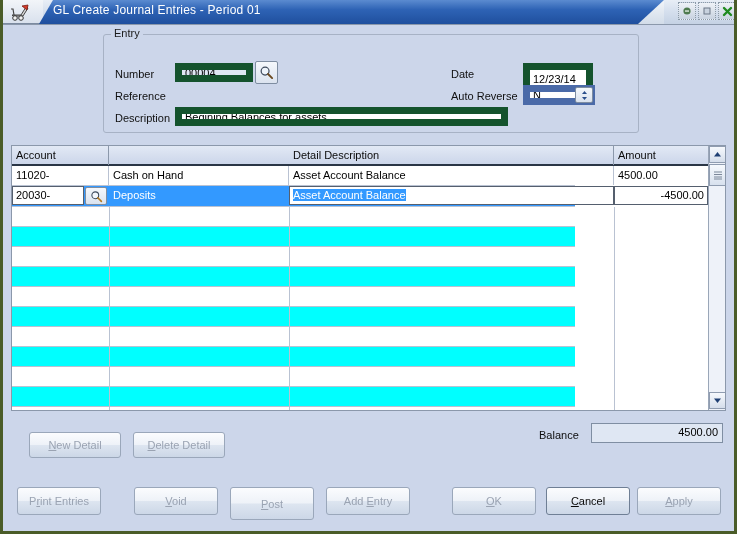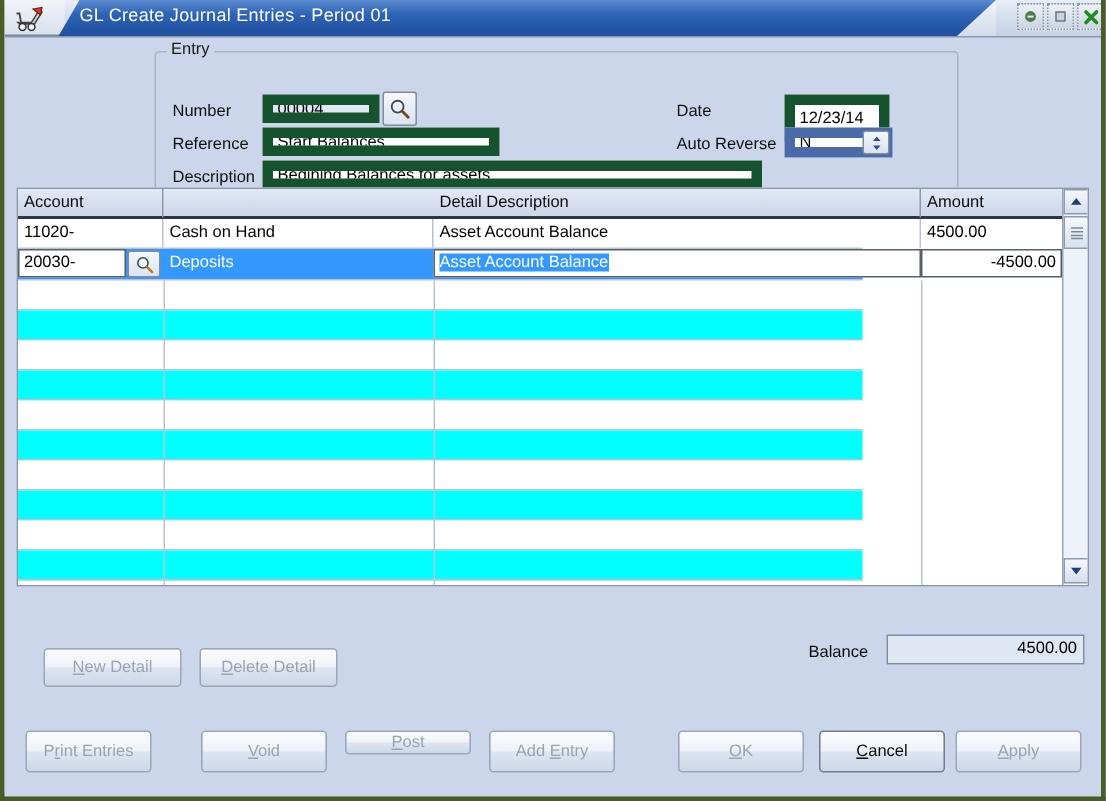--- a/index.html
+++ b/index.html
@@ -135,21 +135,21 @@
     background: linear-gradient(to bottom,#f3f7fb,#dae2ee);
     border-radius: 2px;
     display:flex; align-items:center; justify-content:center;
     font-size: 9px; color:#26467f; cursor:pointer;
     line-height:1;
   }
 
   
   #grid {
     position: absolute;
-    left: 8px; top: 100px;
+    left: 8px; top: 120px;
     width: 715px; height: 266px;
     border: 1px solid #8b98ab;
     background: #ffffff;
     overflow: hidden;
   }
   #grid-head {
     position: absolute; left:0; top:0;
     width: 713px; height: 20px;
     background: linear-gradient(to bottom,#e2e9f5,#ccd6ea);
     border-bottom: 2px solid #2a3646;
@@ -298,21 +298,20 @@
     <div class="lbl" style="left:112px; top:43px;">Number</div>
     <input class="tbox readonly" style="left: 172px; top: 38px; width: 78px; height: 19px;" readonly="" value="00004">
     <div class="magbtn" style="left:252px; top:36px; width:23px; height:23px;">
       <svg width="15" height="15" viewBox="0 0 16 16">
         <circle cx="6.5" cy="6.5" r="4.2" fill="#eef4fb" stroke="#3d4a5c" stroke-width="1.3"></circle>
         <path d="M9.6 9.6 L14 14" stroke="#6b4a20" stroke-width="2" stroke-linecap="round"></path>
       </svg>
     </div>
 
     <div class="lbl" style="left:112px; top:65px;">Reference</div>
-    <input class="tbox" style="left: 172px; top: 60px; width: 158px; height: 19px;" value="Start Balances">
 
     <div class="lbl" style="left:112px; top:87px;">Description</div>
     <input class="tbox" style="left: 172px; top: 82px; width: 333px; height: 19px;" value="Begining Balances for assets">
 
     <div class="lbl" style="left:448px; top:43px;">Date</div>
     <input class="tbox" style="left: 520px; top: 38px; width: 70px; height: 32px;" value="12/23/14">
 
     <div class="lbl" style="left:448px; top:65px;">Auto Reverse</div>
     <input class="tbox" style="left: 520px; top: 60px; width: 72px; height: 20px; border-color: rgb(74, 106, 168);" value="N">
     <div class="spin" style="left:572px; top:62px; width:18px; height:16px;">
@@ -395,21 +394,21 @@
 
     <div id="balance-label" style="left:536px; top:404px;">Balance</div>
     <div id="balance-box" style="left:588px; top:398px; width:132px; height:20px;">4500.00</div>
 
     <div class="btn" style="left:14px;  top:462px; width:84px; height:28px;">
       <span>P<u>r</u>int Entries</span>
     </div>
     <div class="btn" style="left:131px; top:462px; width:84px; height:28px;">
       <span><u>V</u>oid</span>
     </div>
-    <div class="btn" style="left:227px; top:462px; width:84px; height:16px;justify-content:center;">
+    <div class="btn" style="left:227px; top:462px; width:84px; height:33px;justify-content:center;">
       <span><u>P</u>ost</span>
     </div>
     <div class="btn" style="left:323px; top:462px; width:84px; height:28px;">
       <span>Add <u>E</u>ntry</span>
     </div>
     <div class="btn" style="left:449px; top:462px; width:84px; height:28px;">
       <span><u>O</u>K</span>
     </div>
     <div class="btn enabled" style="left:543px; top:462px; width:84px; height:28px;">
       <span><u>C</u>ancel</span>

